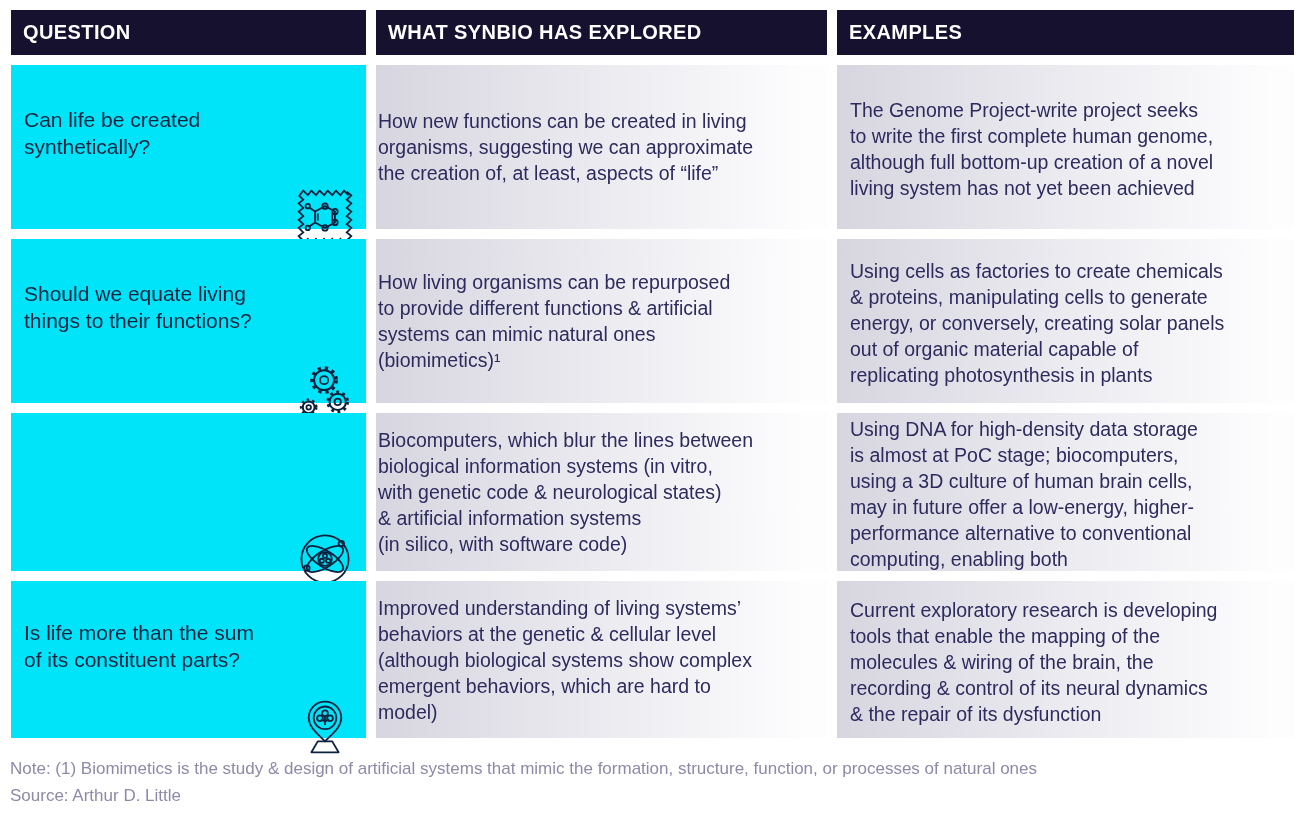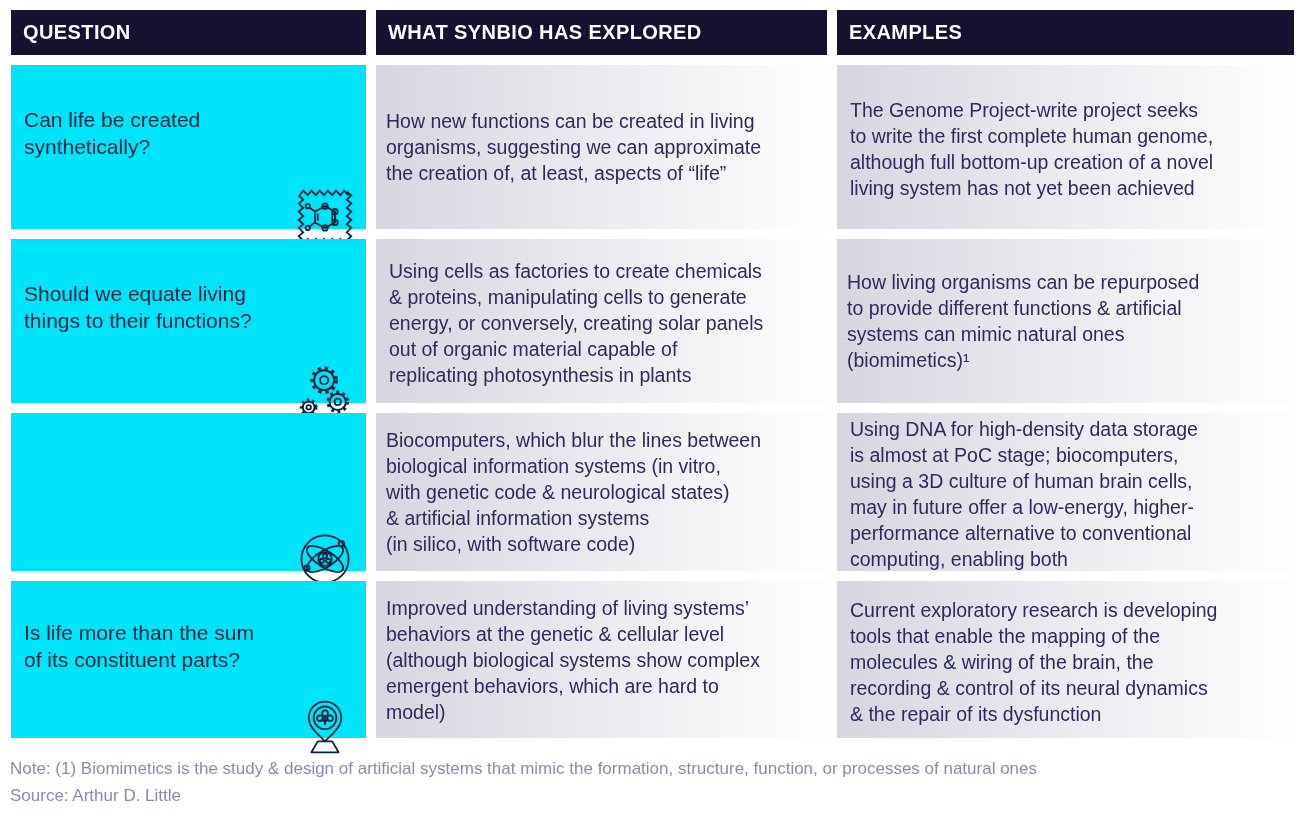--- a/index.html
+++ b/index.html
@@ -53,21 +53,21 @@
   .body-cell {
     background: linear-gradient(90deg, #d7d6e0 0%, #fdfdfe 95%);
     display: flex;
     flex-direction: column;
     justify-content: center;
     color: #2d2b5e;
     font-size: 19.5px;
     line-height: 26px;
     white-space: pre-line;
   }
-  .explored-cell { padding: 8px 6px 8px 10px; }
+  .explored-cell { padding: 8px 6px 8px 2px; }
   .example-cell  { padding: 8px 6px 4px 13px; }
   .footer-notes {
     position: absolute;
     left: 10px;
     top: 755px;
     color: #8f89a8;
     font-size: 17px;
     line-height: 27px;
   }
 </style>
@@ -131,32 +131,32 @@
         <circle cx="31" cy="20" r="4.5"></circle>
         <circle cx="46" cy="44" r="9" stroke-width="2.2"></circle>
         <circle cx="46" cy="44" r="10.5" stroke-width="4" stroke-dasharray="3,3.8"></circle>
         <circle cx="46" cy="44" r="3.5"></circle>
         <circle cx="14" cy="50" r="6.5" stroke-width="2.2"></circle>
         <circle cx="14" cy="50" r="8" stroke-width="3.5" stroke-dasharray="2.5,3.4"></circle>
         <circle cx="14" cy="50" r="2.5"></circle>
       </svg>
     </span>
   </div>
+  <div class="body-cell explored-cell">
+    <span>How living organisms can be repurposed
+to provide different functions &amp; artificial
+systems can mimic natural ones
+(biomimetics)¹</span>
+  </div>
   <div class="body-cell example-cell">
     <span>Using cells as factories to create chemicals
 &amp; proteins, manipulating cells to generate
 energy, or conversely, creating solar panels
 out of organic material capable of
 replicating photosynthesis in plants</span>
-  </div>
-  <div class="body-cell explored-cell">
-    <span>How living organisms can be repurposed
-to provide different functions &amp; artificial
-systems can mimic natural ones
-(biomimetics)¹</span>
   </div>
 
   <div class="question-cell">
     <span class="icon-wrap">
       <svg viewBox="0 0 64 64" stroke-width="2">
         <circle cx="32" cy="32" r="26"></circle>
         <ellipse cx="32" cy="32" rx="23" ry="9" transform="rotate(32 32 32)"></ellipse>
         <ellipse cx="32" cy="32" rx="23" ry="9" transform="rotate(-32 32 32)"></ellipse>
         <circle cx="32" cy="32" r="7.5"></circle>
         <circle cx="32" cy="28.5" r="2.3"></circle>

